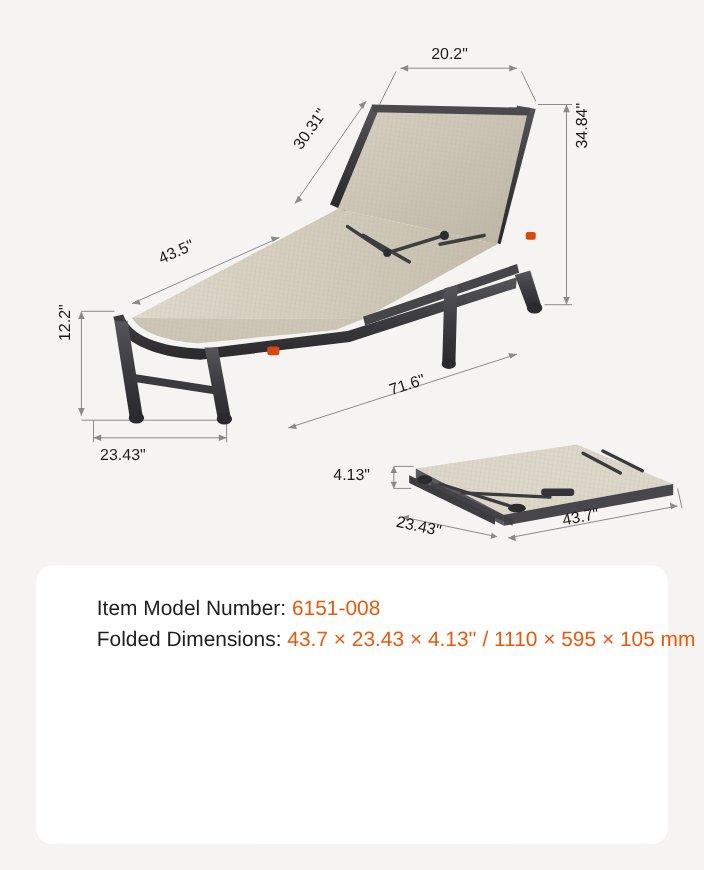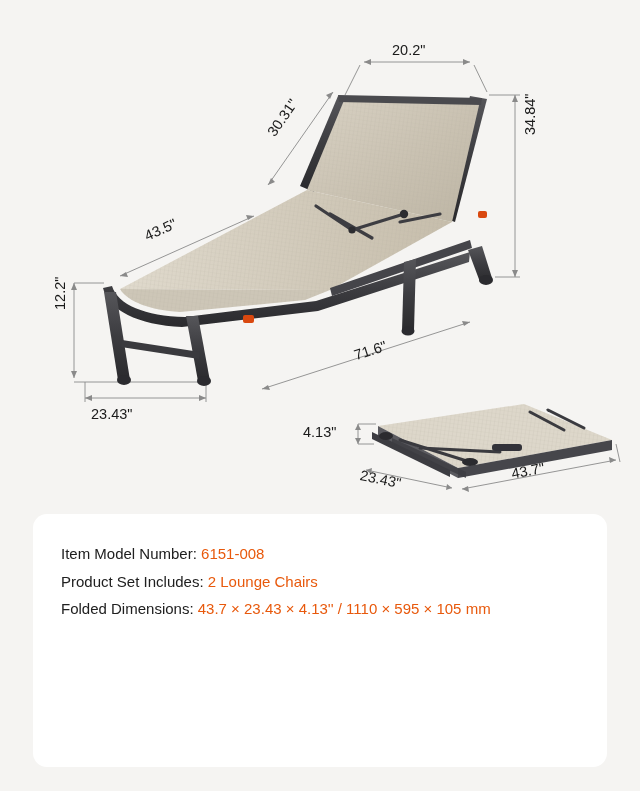--- a/index.html
+++ b/index.html
@@ -36,24 +36,25 @@
     left: 33px;
     top: 514px;
     width: 574px;
     height: 253px;
     background: #ffffff;
     border-radius: 14px;
     box-sizing: border-box;
     padding: 26px 0 0 28px;
   }
   .spec-row {
-    font-size: 15px;
+    font-size: 19px;
     line-height: 27.5px;
     color: #202020;
     white-space: nowrap;
+    margin-left: 27px;
   }
   .spec-label {
     color: #202020;
   }
   .spec-value {
     color: #e8590c;
   }
 </style>
 </head>
 <body>
@@ -234,24 +235,20 @@
   <div class="dim-label" style="left:510px; top:466px; font-size:14.5px; transform:rotate(-11deg); transform-origin:left top;">43.7"</div>
 </div>
 
 <div id="spec-card">
 
   <div class="spec-row">
     <span class="spec-label">Item Model Number:</span>
     <span class="spec-value">6151-008</span>
   </div>
 
-  <div class="spec-row">
-    <span class="spec-label">Product Set Includes:</span>
-    <span class="spec-value">2 Lounge Chairs</span>
-  </div>
 
 
 
 
 
   <div class="spec-row">
     <span class="spec-label">Folded Dimensions:</span>
     <span class="spec-value">43.7 × 23.43 × 4.13'' / 1110 × 595 × 105 mm</span>
   </div>
 

